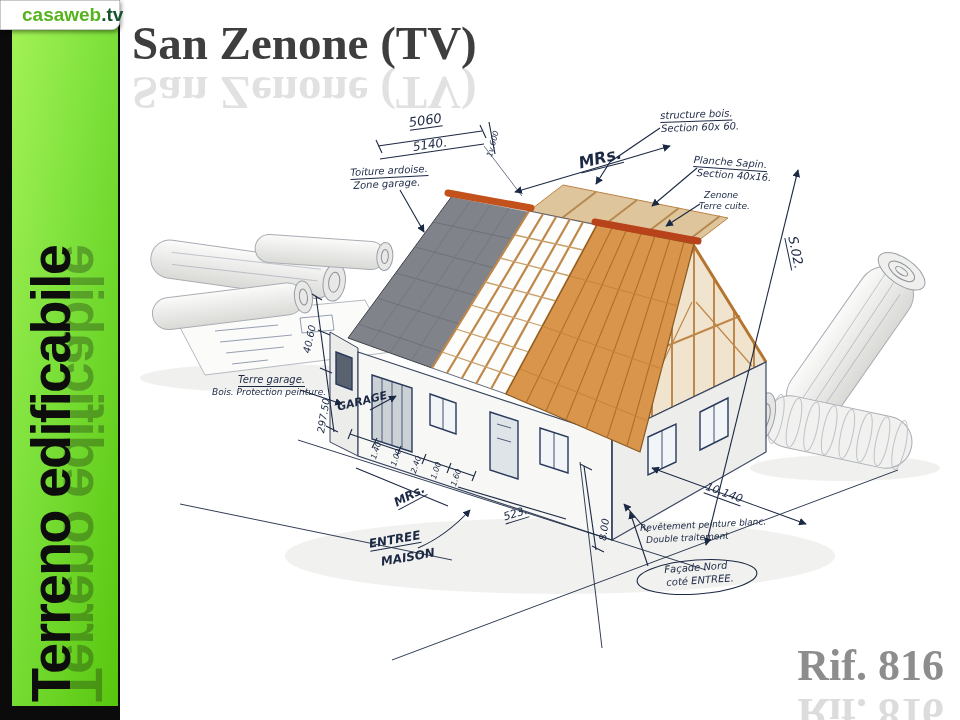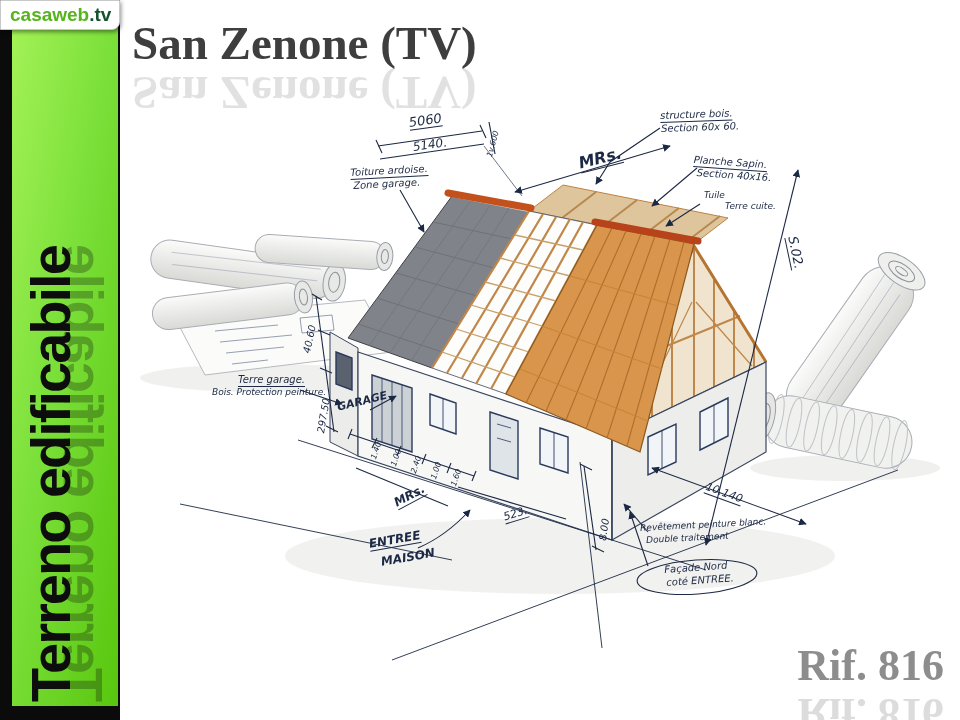--- a/index.html
+++ b/index.html
@@ -12,21 +12,21 @@
     background:linear-gradient(100deg,#a4f257 0%, #7ce03a 45%, #58c60e 100%);
     border:2px solid #0b0b0b; overflow:hidden; }
   .vlabel { position:absolute; white-space:nowrap; font-weight:bold; font-size:56px;
     letter-spacing:-2px; color:#0d0d0d; transform-origin:0 0; font-family:"Liberation Sans",sans-serif; }
   .vlabel.main  { left:6px;  top:694px; transform:rotate(-90deg); }
   .vlabel.ghost { left:104px; top:694px; transform:rotate(-90deg) scaleY(-1); opacity:.28; }
 
   
   .logo { position:absolute; left:0; top:0; width:120px; height:30px; background:#ffffff;
     border:1px solid #c9c9c9; border-radius:0 0 8px 0; box-shadow:1px 2px 4px rgba(0,0,0,.45);
-    z-index:4; display:flex; align-items:center; padding-left:9px;
+    z-index:4; display:flex; align-items:center; padding-left:21px;
     font-weight:bold; font-size:19px; }
   .logo .brand { color:#55b41c; }
   .logo .tld   { color:#14532d; }
 
   
   .title { position:absolute; left:132px; top:16px; z-index:2; font-family:"Liberation Serif",serif;
     font-weight:700; font-size:47px; color:#3e3e3e; white-space:nowrap; }
   .title.reflect { top:66px; transform:scaleY(-1); opacity:.15; }
 
   .ref { position:absolute; right:16px; top:640px; z-index:2; font-family:"Liberation Serif",serif;
@@ -207,22 +207,22 @@
 <span class="ann ul" style="left:408px;top:116px;font-size:13px;transform:rotate(-8deg)">5060</span>
 <span class="ann" style="left:412px;top:141px;font-size:12px;transform:rotate(-8deg)">5140.</span>
 <span class="ann" style="left:486px;top:156px;font-size:8px;transform:rotate(-75deg)">1v.600</span>
 <span class="ann ul" style="left:350px;top:168px;transform:rotate(-3deg)">Toiture ardoise.</span>
 <span class="ann" style="left:353px;top:181px;transform:rotate(-3deg)">Zone garage.</span>
 <span class="ann ul b" style="left:577px;top:156px;font-size:16px;transform:rotate(-14deg)">MRs.</span>
 <span class="ann ul" style="left:660px;top:111px;transform:rotate(-2deg)">structure bois.</span>
 <span class="ann" style="left:661px;top:124px;transform:rotate(-2deg)">Section 60x 60.</span>
 <span class="ann ul" style="left:694px;top:155px;transform:rotate(4deg)">Planche Sapin.</span>
 <span class="ann" style="left:697px;top:168px;transform:rotate(4deg)">Section 40x16.</span>
-<span class="ann" style="left:704px;top:191px;font-size:9px">Tuile</span>
-<span class="ann" style="left:725px;top:202px;font-size:9px">Terre cuite.</span>
+<span class="ann" style="left:704px;top:191px;font-size:9px">Zenone</span>
+<span class="ann" style="left:699px;top:202px;font-size:9px">Terre cuite.</span>
 <span class="ann ul" style="left:799px;top:235px;font-size:13px;transform:rotate(78deg)">S.02.</span>
 <span class="ann ul" style="left:238px;top:375px">Terre garage.</span>
 <span class="ann" style="left:212px;top:388px;font-size:9px">Bois. Protection peinture.</span>
 <span class="ann b" style="left:336px;top:402px;font-size:11px;transform:rotate(-14deg)">GARAGE</span>
 <span class="ann" style="left:302px;top:352px;transform:rotate(-78deg)">40.60</span>
 <span class="ann" style="left:316px;top:432px;transform:rotate(-80deg)">297.50</span>
 <span class="ann" style="left:370px;top:458px;font-size:8px;transform:rotate(-72deg)">1.40</span>
 <span class="ann" style="left:390px;top:465px;font-size:8px;transform:rotate(-72deg)">1.00</span>
 <span class="ann" style="left:410px;top:472px;font-size:8px;transform:rotate(-72deg)">2.40</span>
 <span class="ann" style="left:430px;top:478px;font-size:8px;transform:rotate(-72deg)">1.00</span>

